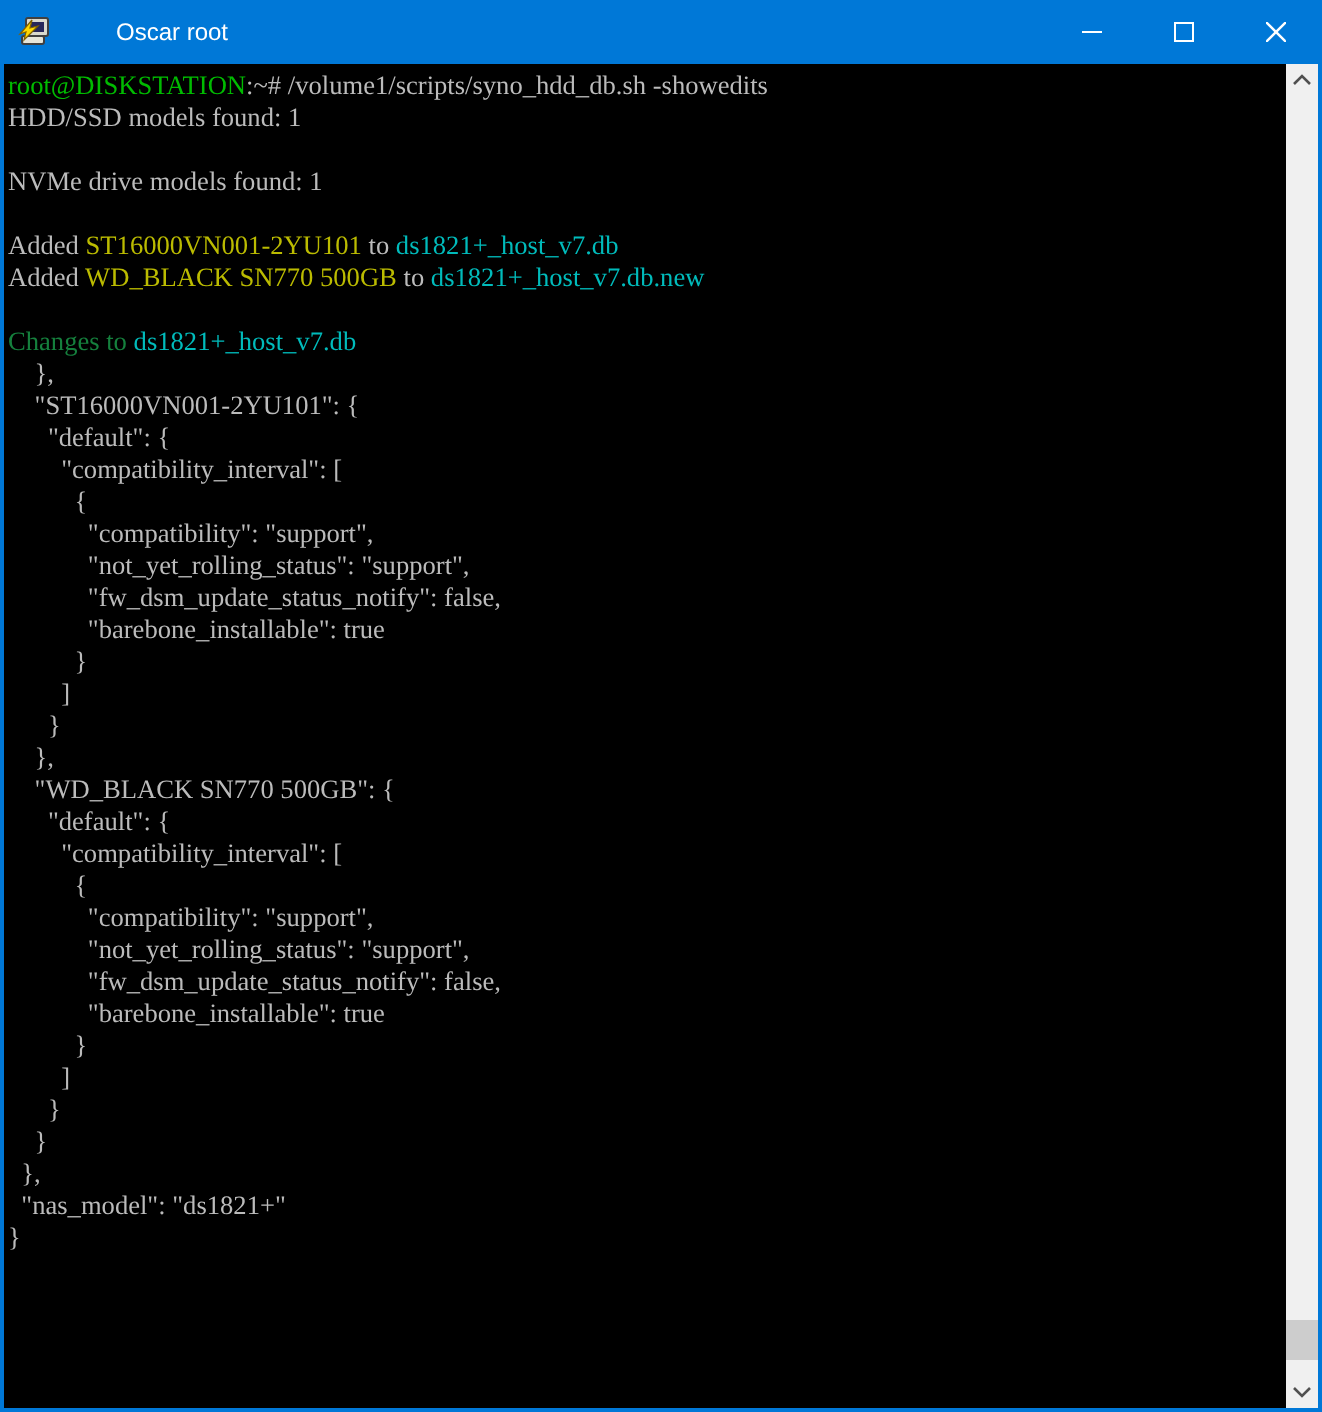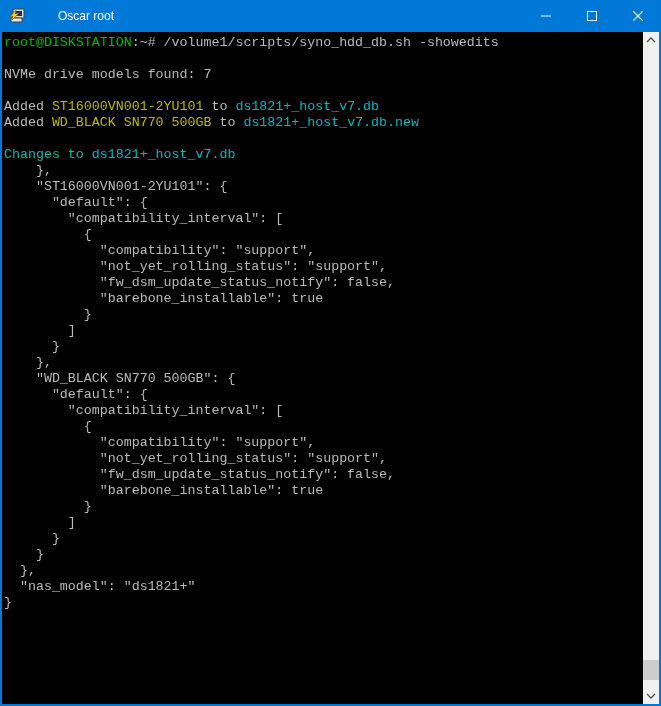--- a/index.html
+++ b/index.html
@@ -25,21 +25,21 @@
     display:flex;
   }
   .screen{
     flex:1;
     background:#000;
     padding:3px 0 0 2px;
     overflow:hidden;
     font-family:"Liberation Mono","DejaVu Sans Mono",monospace;
     font-size:13.3px;
   }
-  .row{height:16px;line-height:16px;white-space:pre;}
+  .row{height:16px;line-height:16px;white-space:pre;font-family:Liberation Serif, serif;}
   .scrollbar{
     width:16px;position:relative;background:#F0F0F0;flex:0 0 16px;
   }
   .sb-btn{position:absolute;left:0;width:16px;height:16px;display:flex;align-items:center;justify-content:center;}
   .sb-btn.up{top:0;}
   .sb-btn.down{bottom:0;}
   .sb-thumb{position:absolute;left:0;width:16px;height:20px;bottom:24px;background:#CDCDCD;}
 </style>
 </head>
 <body>
@@ -71,27 +71,28 @@
           <line x1="0" y1="0" x2="10" y2="10" stroke="#ffffff" stroke-width="1.2"></line>
           <line x1="10" y1="0" x2="0" y2="10" stroke="#ffffff" stroke-width="1.2"></line>
         </svg>
       </div>
     </div>
   </div>
 
   <div class="body">
     <div class="screen" style="background: rgb(0, 0, 0);">
         <div class="row"><span style="color: rgb(0, 187, 0);">root@DISKSTATION</span><span style="color: rgb(187, 187, 187);">:~# /volume1/scripts/syno_hdd_db.sh -showedits</span></div>
+        <div class="row"><span style="color: rgb(187, 187, 187);">HDD/SSD models found: 1</span></div>
         <div class="row"> </div>
-        <div class="row"><span style="color: rgb(187, 187, 187);">NVMe drive models found: 7</span></div>
+        <div class="row"><span style="color: rgb(187, 187, 187);">NVMe drive models found: 1</span></div>
         <div class="row"> </div>
         <div class="row"><span style="color: rgb(187, 187, 187);">Added </span><span style="color: rgb(187, 187, 0);">ST16000VN001-2YU101</span><span style="color: rgb(187, 187, 187);"> to </span><span style="color: rgb(0, 187, 187);">ds1821+_host_v7.db</span></div>
         <div class="row"><span style="color: rgb(187, 187, 187);">Added </span><span style="color: rgb(187, 187, 0);">WD_BLACK SN770 500GB</span><span style="color: rgb(187, 187, 187);"> to </span><span style="color: rgb(0, 187, 187);">ds1821+_host_v7.db.new</span></div>
         <div class="row"> </div>
-        <div class="row"><span style="color: #14b8a6;">Changes to </span><span style="color: rgb(0, 187, 187);">ds1821+_host_v7.db</span></div>
+        <div class="row"><span style="color: #15803d;">Changes to </span><span style="color: rgb(0, 187, 187);">ds1821+_host_v7.db</span></div>
         <div class="row"><span style="color: rgb(187, 187, 187);">    },</span></div>
         <div class="row"><span style="color: rgb(187, 187, 187);">    "ST16000VN001-2YU101": {</span></div>
         <div class="row"><span style="color: rgb(187, 187, 187);">      "default": {</span></div>
         <div class="row"><span style="color: rgb(187, 187, 187);">        "compatibility_interval": [</span></div>
         <div class="row"><span style="color: rgb(187, 187, 187);">          {</span></div>
         <div class="row"><span style="color: rgb(187, 187, 187);">            "compatibility": "support",</span></div>
         <div class="row"><span style="color: rgb(187, 187, 187);">            "not_yet_rolling_status": "support",</span></div>
         <div class="row"><span style="color: rgb(187, 187, 187);">            "fw_dsm_update_status_notify": false,</span></div>
         <div class="row"><span style="color: rgb(187, 187, 187);">            "barebone_installable": true</span></div>
         <div class="row"><span style="color: rgb(187, 187, 187);">          }</span></div>

